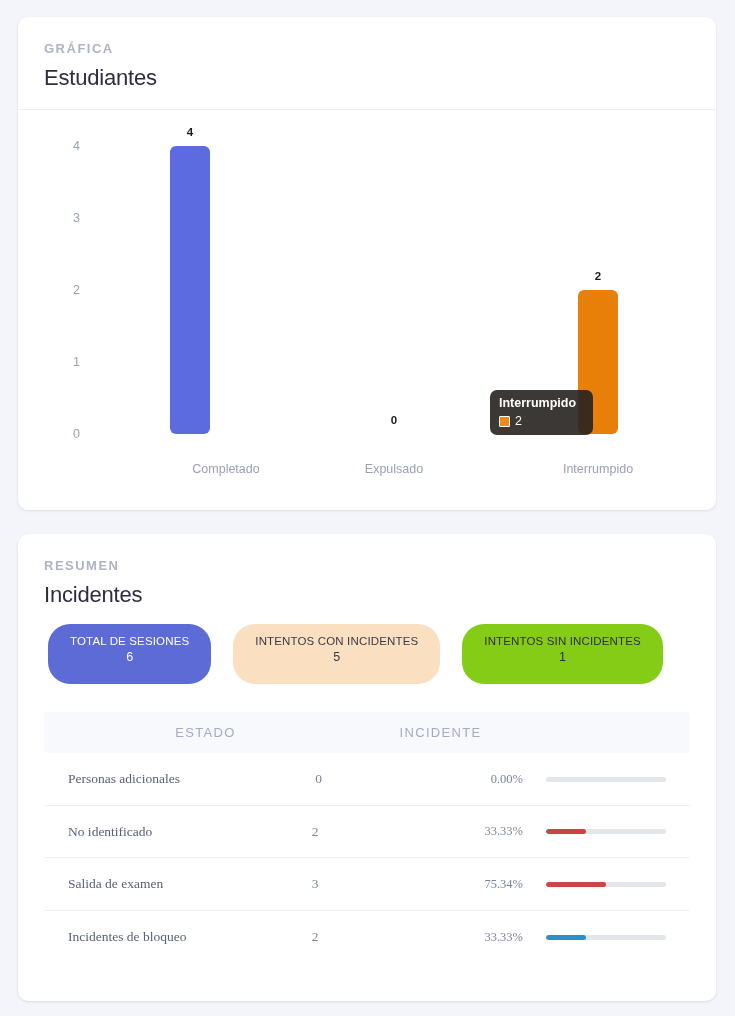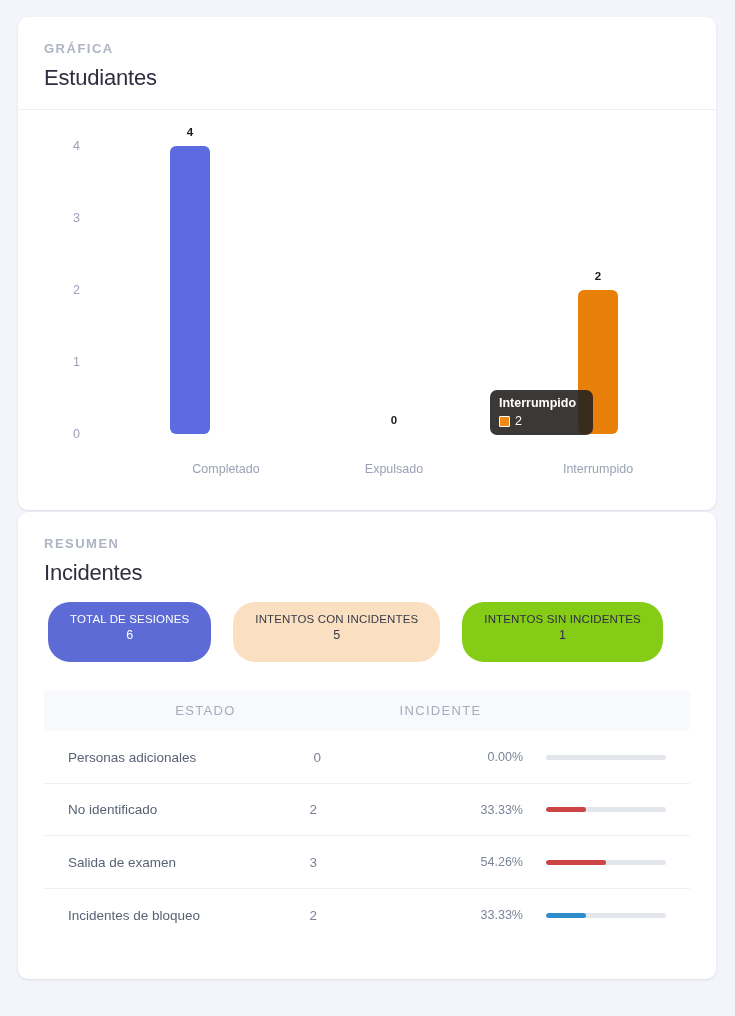--- a/index.html
+++ b/index.html
@@ -20,21 +20,21 @@
   
   .card {
     position: absolute;
     left: 18px;
     width: 698px;
     background: #ffffff;
     border-radius: 10px;
     box-shadow: 0 1px 3px rgba(80,90,130,0.10), 0 1px 2px rgba(80,90,130,0.06);
   }
   #card-chart { top: 17px; height: 493px; }
-  #card-summary { top: 512px; height: 467px; }
+  #card-summary { top: 534px; height: 467px; }
 
   .card-head {
     padding: 24px 26px 18px 26px;
     border-bottom: 1px solid #eef0f5;
   }
   .eyebrow {
     font-size: 13px;
     letter-spacing: 1.5px;
     font-weight: 700;
     color: #aeb4c4;
@@ -164,20 +164,21 @@
   .col-estado { width: 275px; }
   .col-incidente { width: 195px; }
   .col-progress { flex: 1; }
 
   .trow {
     display: flex;
     align-items: center;
     height: 52.5px;
     padding: 0 24px;
     border-bottom: 1px solid #eef0f4;
+    font-family: Liberation Serif, serif;
   }
   .trow:last-child { border-bottom: none; }
   .cell-estado {
     width: 275px;
     font-size: 13.5px;
     color: #596275;
   }
   .cell-incidente {
     width: 195px;
     font-size: 13.5px;
@@ -290,21 +291,21 @@
               <span class="pct">33.33%</span>
               <div class="track">
                 <div class="fill" style="width: 33.33%; background: rgb(204, 68, 68);"></div>
               </div>
             </div>
           </div>
           <div class="trow">
             <div class="cell-estado">Salida de examen</div>
             <div class="cell-incidente">3</div>
             <div class="cell-progress">
-              <span class="pct">54.26%</span>
+              <span class="pct">75.34%</span>
               <div class="track">
                 <div class="fill" style="width: 50%; background: rgb(204, 68, 68);"></div>
               </div>
             </div>
           </div>
           <div class="trow">
             <div class="cell-estado">Incidentes de bloqueo</div>
             <div class="cell-incidente">2</div>
             <div class="cell-progress">
               <span class="pct">33.33%</span>

